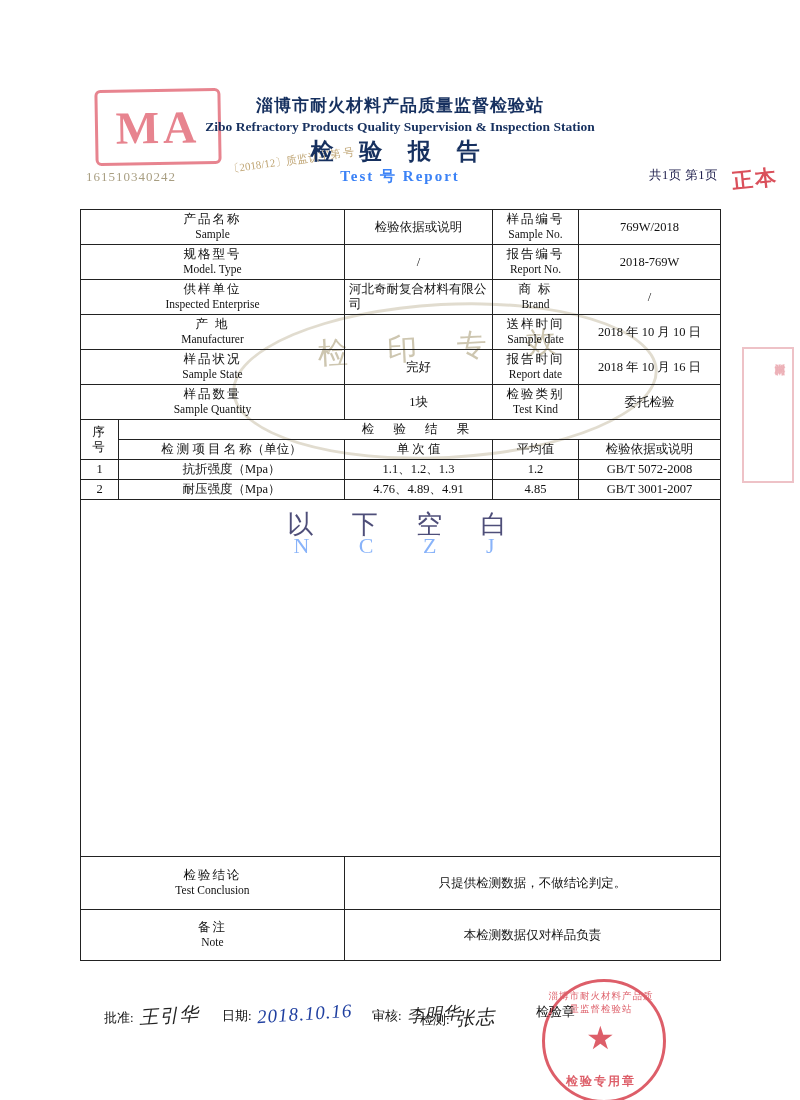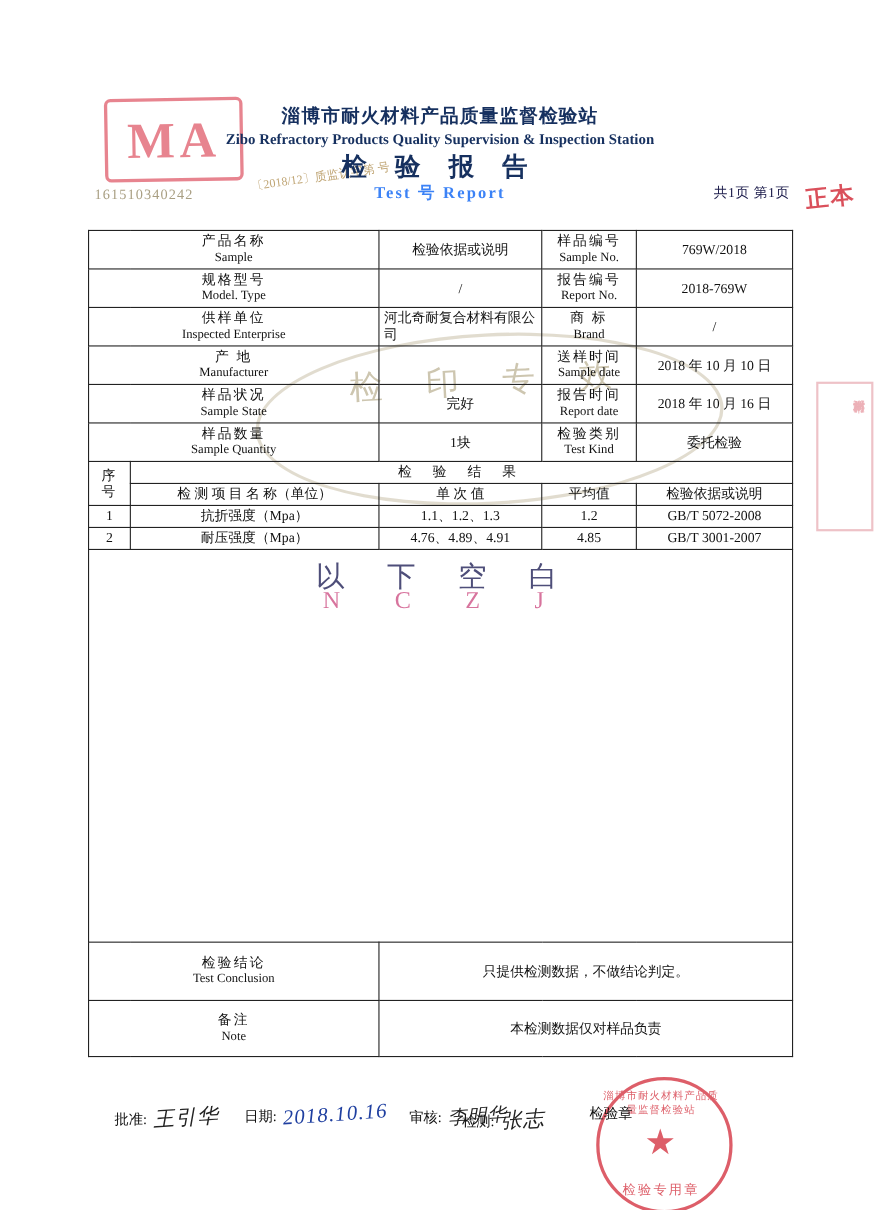--- a/index.html
+++ b/index.html
@@ -178,21 +178,21 @@
     letter-spacing: 16px;
     color: #3b3b6b;
     opacity: .9;
   }
   .ncz-mark {
     left: 265px; top: 516px;
     width: 280px;
     text-align: center;
     font-size: 22px;
     letter-spacing: 22px;
-    color: #be185d;
+    color: #3b82f6;
     opacity: .6;
   }
   .red-seal {
     left: 542px; top: 962px;
     width: 118px; height: 118px;
     border: 3px solid #d4323f;
     border-radius: 50%;
     opacity: .78;
     color: #d4323f;
   }
@@ -211,21 +211,21 @@
     font-size: 9.5px;
     letter-spacing: 1px;
   }
   .red-seal .bottom {
     position: absolute;
     left: 0; bottom: 10px;
     width: 112px;
     text-align: center;
     font-size: 12px;
     letter-spacing: 2px;
-    font-weight: normal;
+    font-weight: bold;
   }
   .side-seal-r {
     right: 6px; top: 330px;
     width: 44px; height: 120px;
     border: 2px solid #e39aa2;
     color: #e07d88;
     opacity: .6;
     font-size: 11px;
     writing-mode: vertical-rl;
     padding: 6px 2px;

